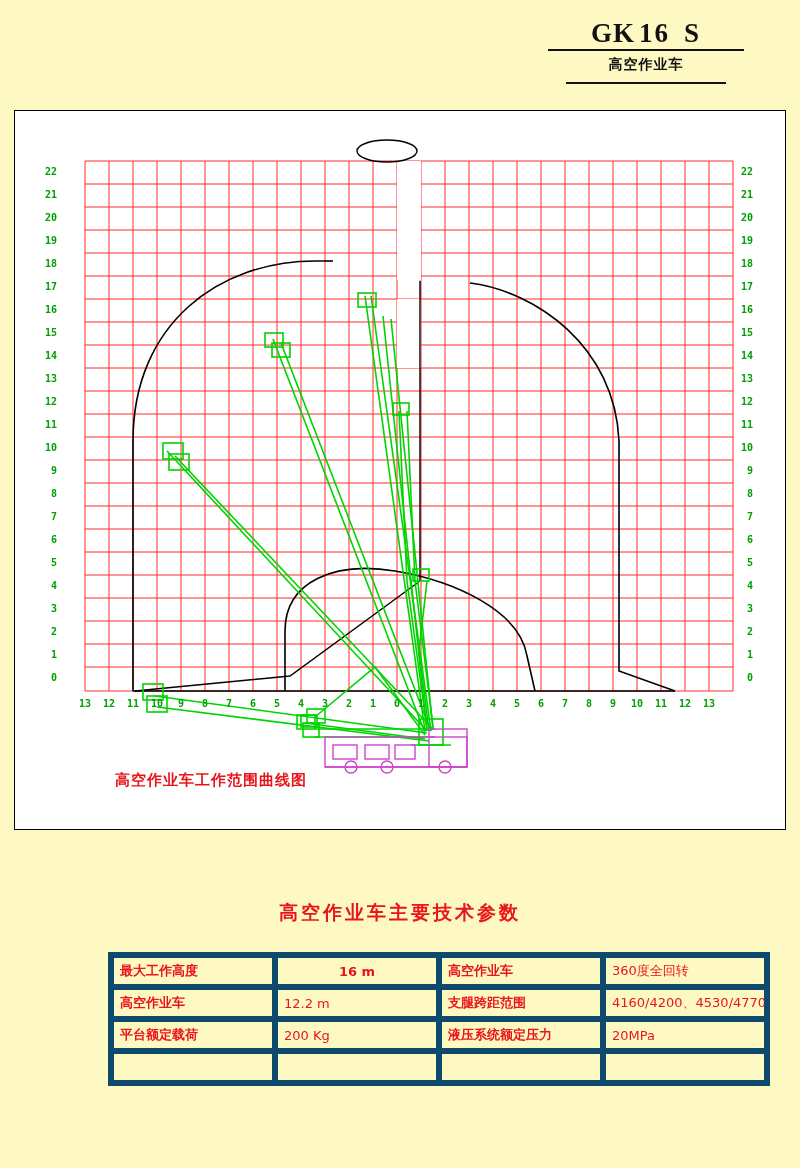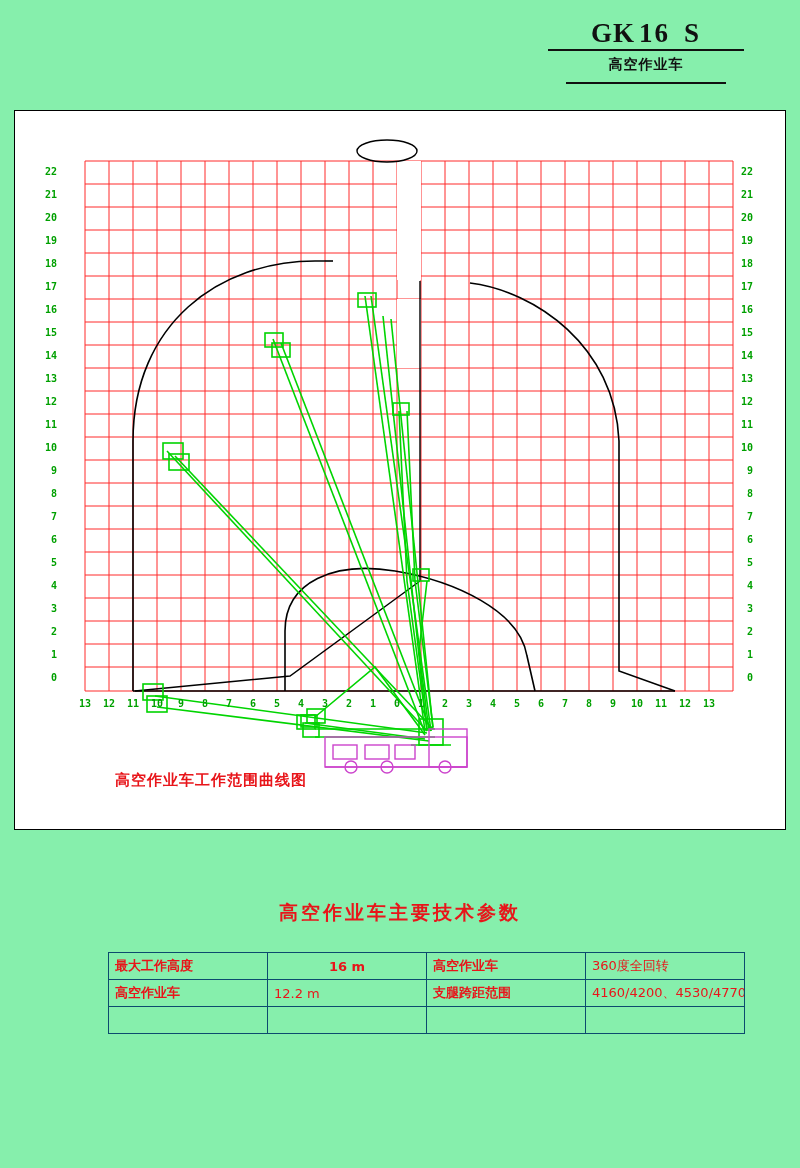--- a/index.html
+++ b/index.html
@@ -11,21 +11,21 @@
     width: 800px;
     height: 1168px;
     position: relative;
     font-family: "Liberation Sans", sans-serif;
     overflow: hidden;
   }
   .page {
     position: absolute;
     left: 0; top: 0;
     width: 800px; height: 1168px;
-    background: #86efac;
+    background: #fef9c3;
   }
 
   
   .title-block {
     position: absolute;
     left: 548px;
     top: 18px;
     width: 196px;
     text-align: center;
   }
@@ -122,21 +122,21 @@
   }
   table.spec {
     position: absolute;
     left: 108px;
     top: 952px;
     width: 584px;
     border-collapse: collapse;
     table-layout: fixed;
   }
   table.spec td {
-    border: 1px solid #0c4a6e;
+    border: 6px solid #0c4a6e;
     height: 26px;
     padding: 0 6px;
     font-family: "DejaVu Sans", sans-serif;
     font-size: 13px;
     color: #e8151a;
     vertical-align: middle;
     overflow: hidden;
     white-space: nowrap;
   }
   td.lbl { width: 146px; font-weight: bold; letter-spacing: 0px; }
@@ -400,20 +400,26 @@
         <td class="lbl">高空作业车</td>
         <td class="val cell-pad">360度全回转</td>
       </tr>
       <tr>
         <td class="lbl">高空作业车</td>
         <td class="val cell-pad">12.2 m</td>
         <td class="lbl">支腿跨距范围</td>
         <td class="val val-small">4160/4200、4530/4770 mm</td>
       </tr>
       <tr>
+        <td class="lbl">平台额定载荷</td>
+        <td class="val cell-pad">200 Kg</td>
+        <td class="lbl">液压系统额定压力</td>
+        <td class="val cell-pad">20MPa</td>
+      </tr>
+      <tr>
         <td class="lbl"></td>
         <td class="val"></td>
         <td class="lbl"></td>
         <td class="val"></td>
       </tr>
     </tbody>
   </table>
 
 </div>
 

